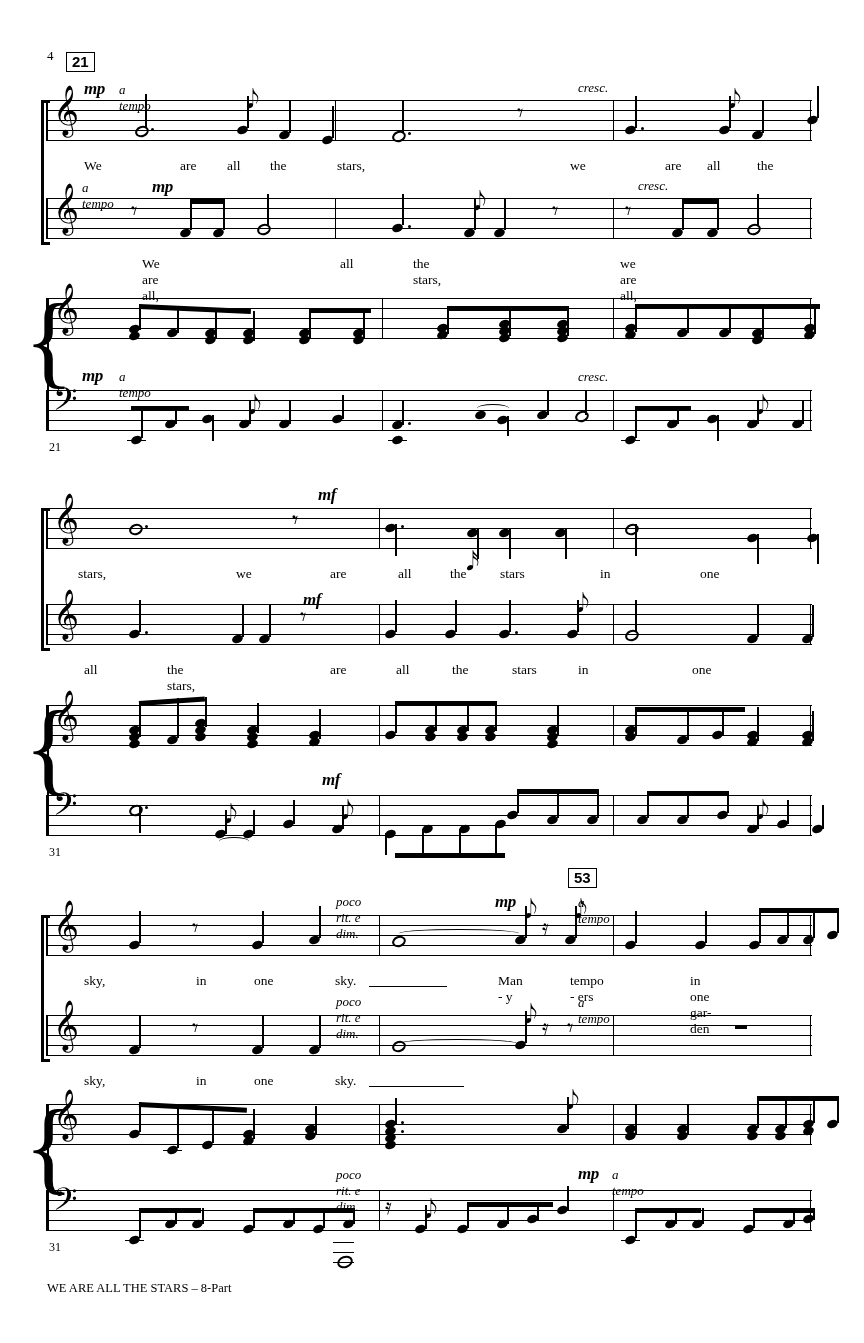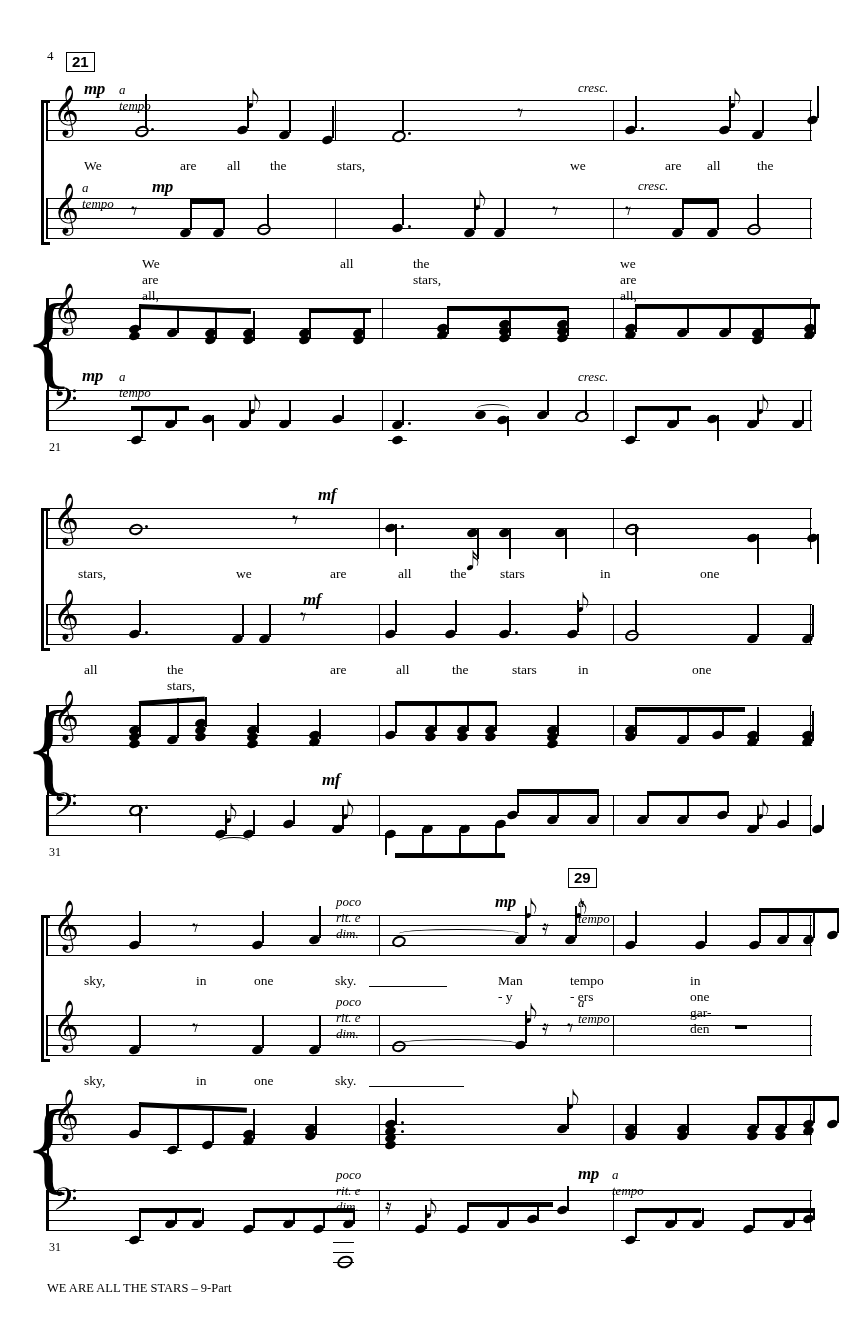--- a/index.html
+++ b/index.html
@@ -493,21 +493,21 @@
     </div>
 
     <div class="abs brace" style="left:24px;top:695px;font-size:104px;">{</div>
     <div class="abs" style="left:47px;top:705px;width:1.6px;height:131px;background:#000;"></div>
 
     <div class="abs measnum" style="left:49px;top:845px;">31</div>
   </div>
 
   <div class="abs" style="left:0;top:0;">
 
-    <div class="abs measbox" style="left:568px;top:868px;">29</div>
+    <div class="abs measbox" style="left:568px;top:868px;">53</div>
     <div class="abs expr" style="left:336px;top:894px;">poco rit. e dim.</div>
     <div class="abs dyn" style="left:495px;top:892px;">mp</div>
     <div class="abs expr" style="left:578px;top:895px;">a tempo</div>
 
     <div class="staff" style="left:47px;top:915px;width:765px;height:41px;">
       <div class="ln" style="top:0px;width:765px;"></div>
       <div class="ln" style="top:10px;width:765px;"></div>
       <div class="ln" style="top:20px;width:765px;"></div>
       <div class="ln" style="top:30px;width:765px;"></div>
       <div class="ln" style="top:40px;width:765px;"></div>
@@ -716,15 +716,15 @@
       <div class="ledger" style="left:286px;top:62px;width:21px;"></div>
       <div class="ledger" style="left:286px;top:72px;width:21px;"></div>
     </div>
 
     <div class="abs brace" style="left:24px;top:1094px;font-size:104px;">{</div>
     <div class="abs" style="left:47px;top:1104px;width:1.6px;height:127px;background:#000;"></div>
 
     <div class="abs measnum" style="left:49px;top:1240px;">31</div>
   </div>
 
-  <div class="abs footer" style="left:47px;top:1281px;">WE ARE ALL THE STARS – 9-Part</div>
+  <div class="abs footer" style="left:47px;top:1281px;">WE ARE ALL THE STARS – 8-Part</div>
 
 </div>
 
 </body></html>

